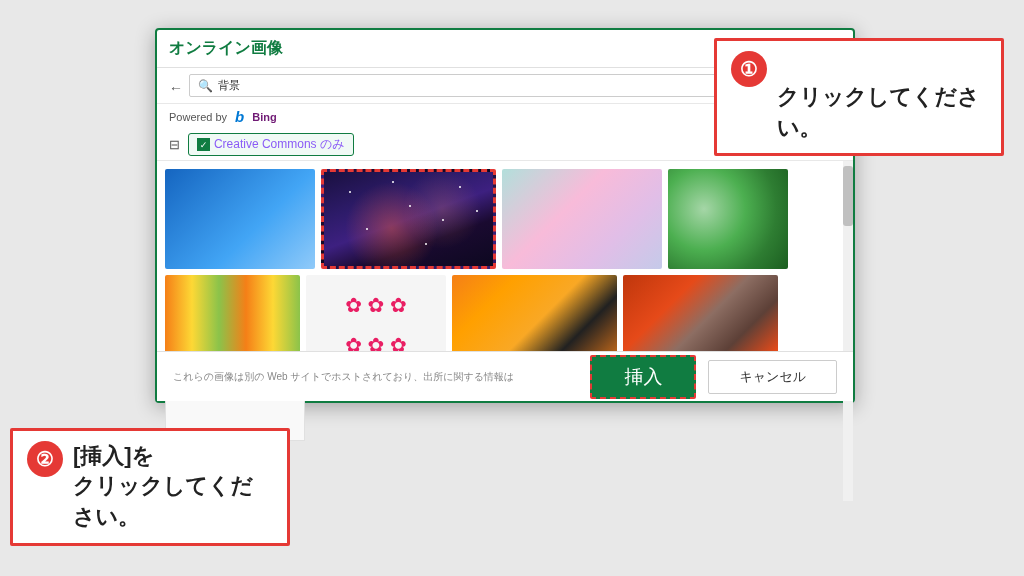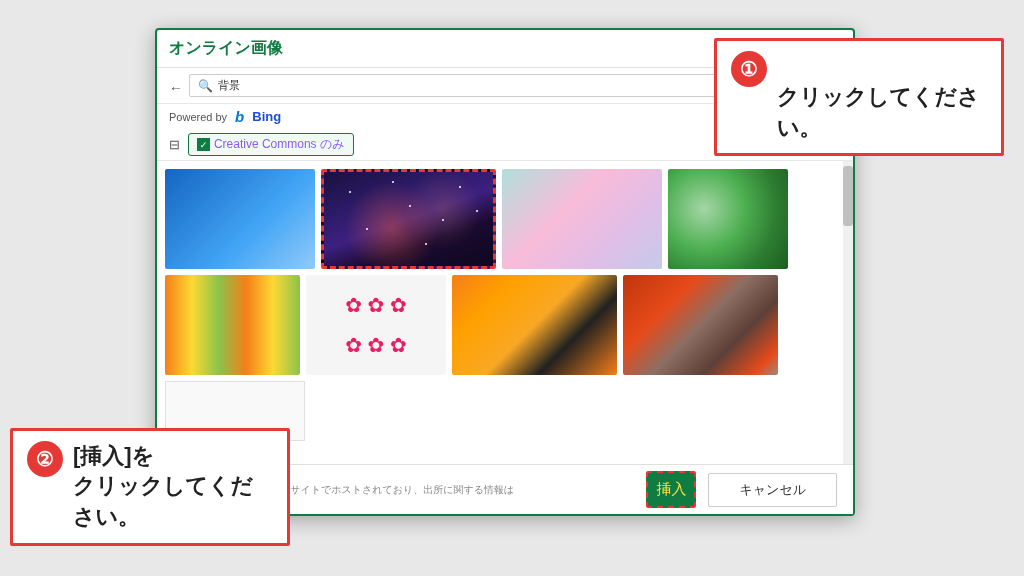--- a/index.html
+++ b/index.html
@@ -12,21 +12,21 @@
       position: relative;
       overflow: hidden;
     }
 
     
     .dialog {
       position: absolute;
       left: 155px;
       top: 28px;
       width: 700px;
-      height: 488px;
+      height: 375px;
       background: #fff;
       border: 2px solid #107c41;
       border-radius: 4px;
       box-shadow: 0 4px 20px rgba(0,0,0,0.3);
     }
 
     
     .title-bar {
       display: flex;
       align-items: center;
@@ -91,23 +91,23 @@
     .powered-by {
       display: flex;
       align-items: center;
       padding: 4px 12px;
       gap: 8px;
       font-size: 11px;
       color: #555;
     }
 
     .bing-logo {
-      font-size: 13px;
+      font-size: 11px;
       font-weight: bold;
-      color: #1d4ed8;
+      color: #701a75;
     }
 
     .bing-b {
       color: #0078d4;
       font-style: italic;
       font-weight: bold;
       font-size: 15px;
     }
 
     
@@ -293,24 +293,24 @@
     }
 
     .info-text {
       font-size: 10px;
       color: #888;
       flex: 1;
     }
 
     .insert-btn {
       background: #107c41;
-      color: #fde047;
+      color: #ffffff;
       border: none;
-      padding: 7px 8px;
-      font-size: 15px;
+      padding: 7px 32px;
+      font-size: 19px;
       cursor: pointer;
       border-radius: 2px;
       font-family: 'Meiryo', sans-serif;
       border: 2px dashed #e53935;
     }
 
     .cancel-btn {
       background: #fff;
       color: #333;
       border: 1px solid #ccc;

